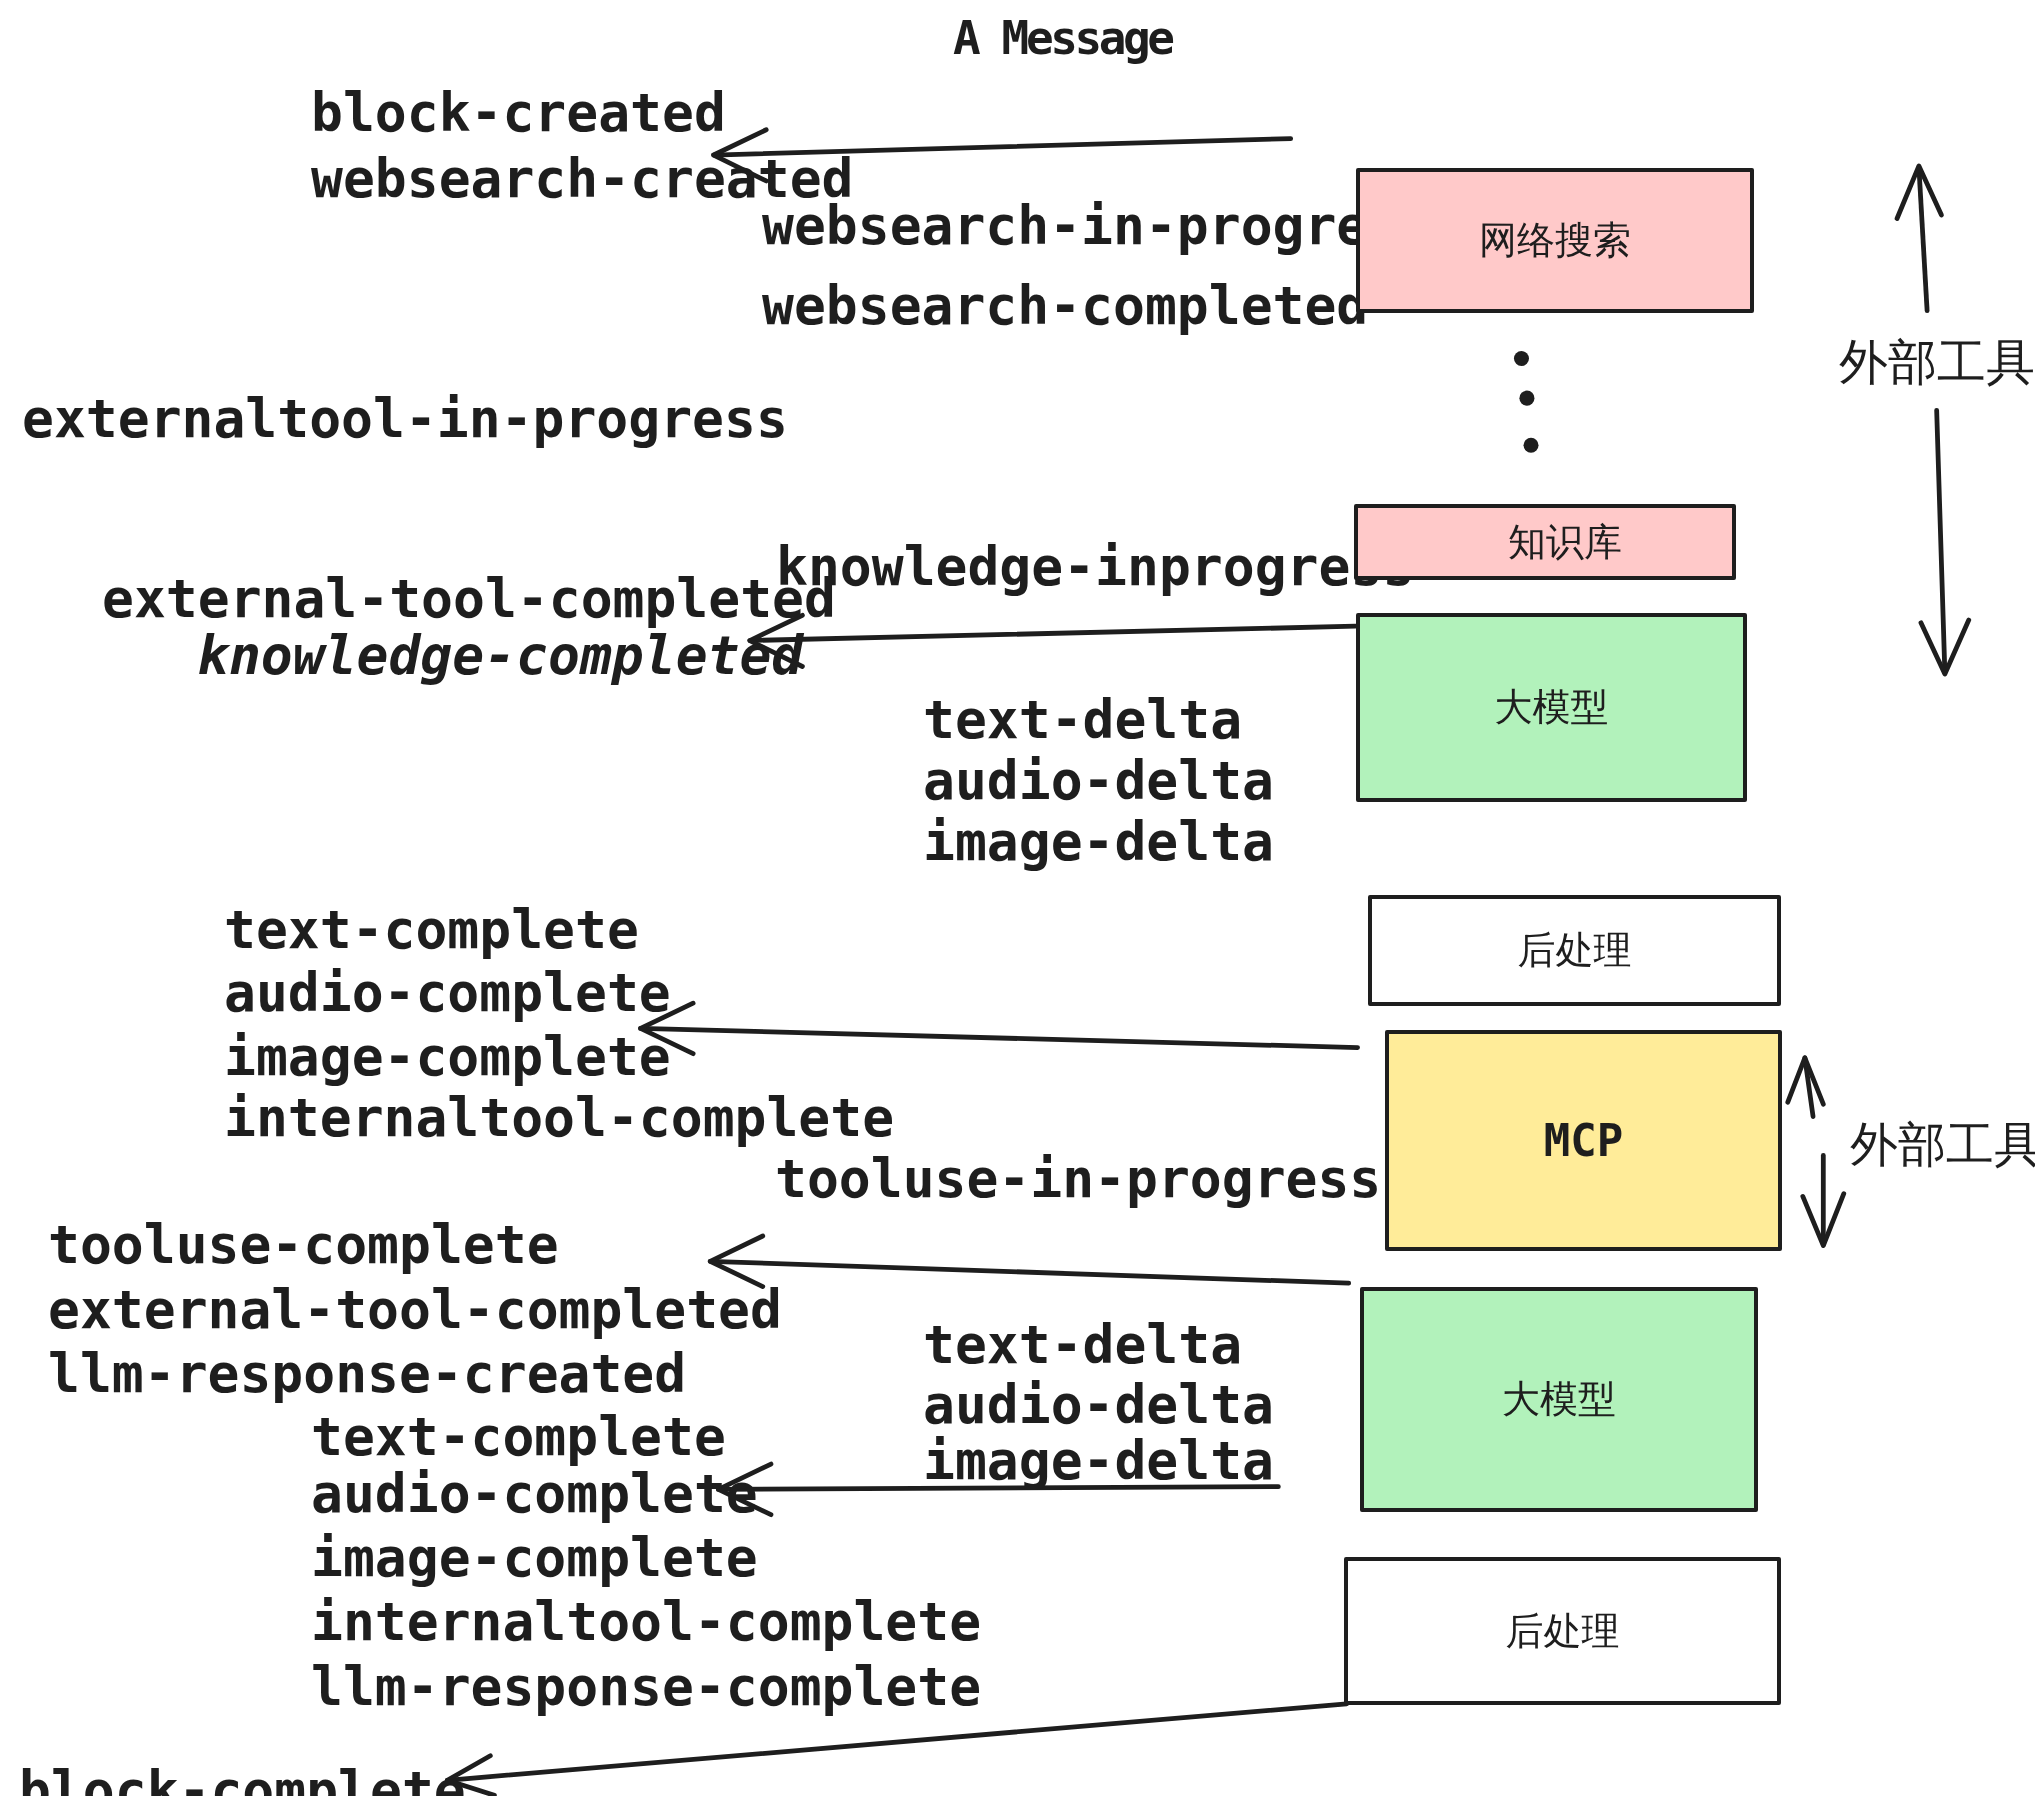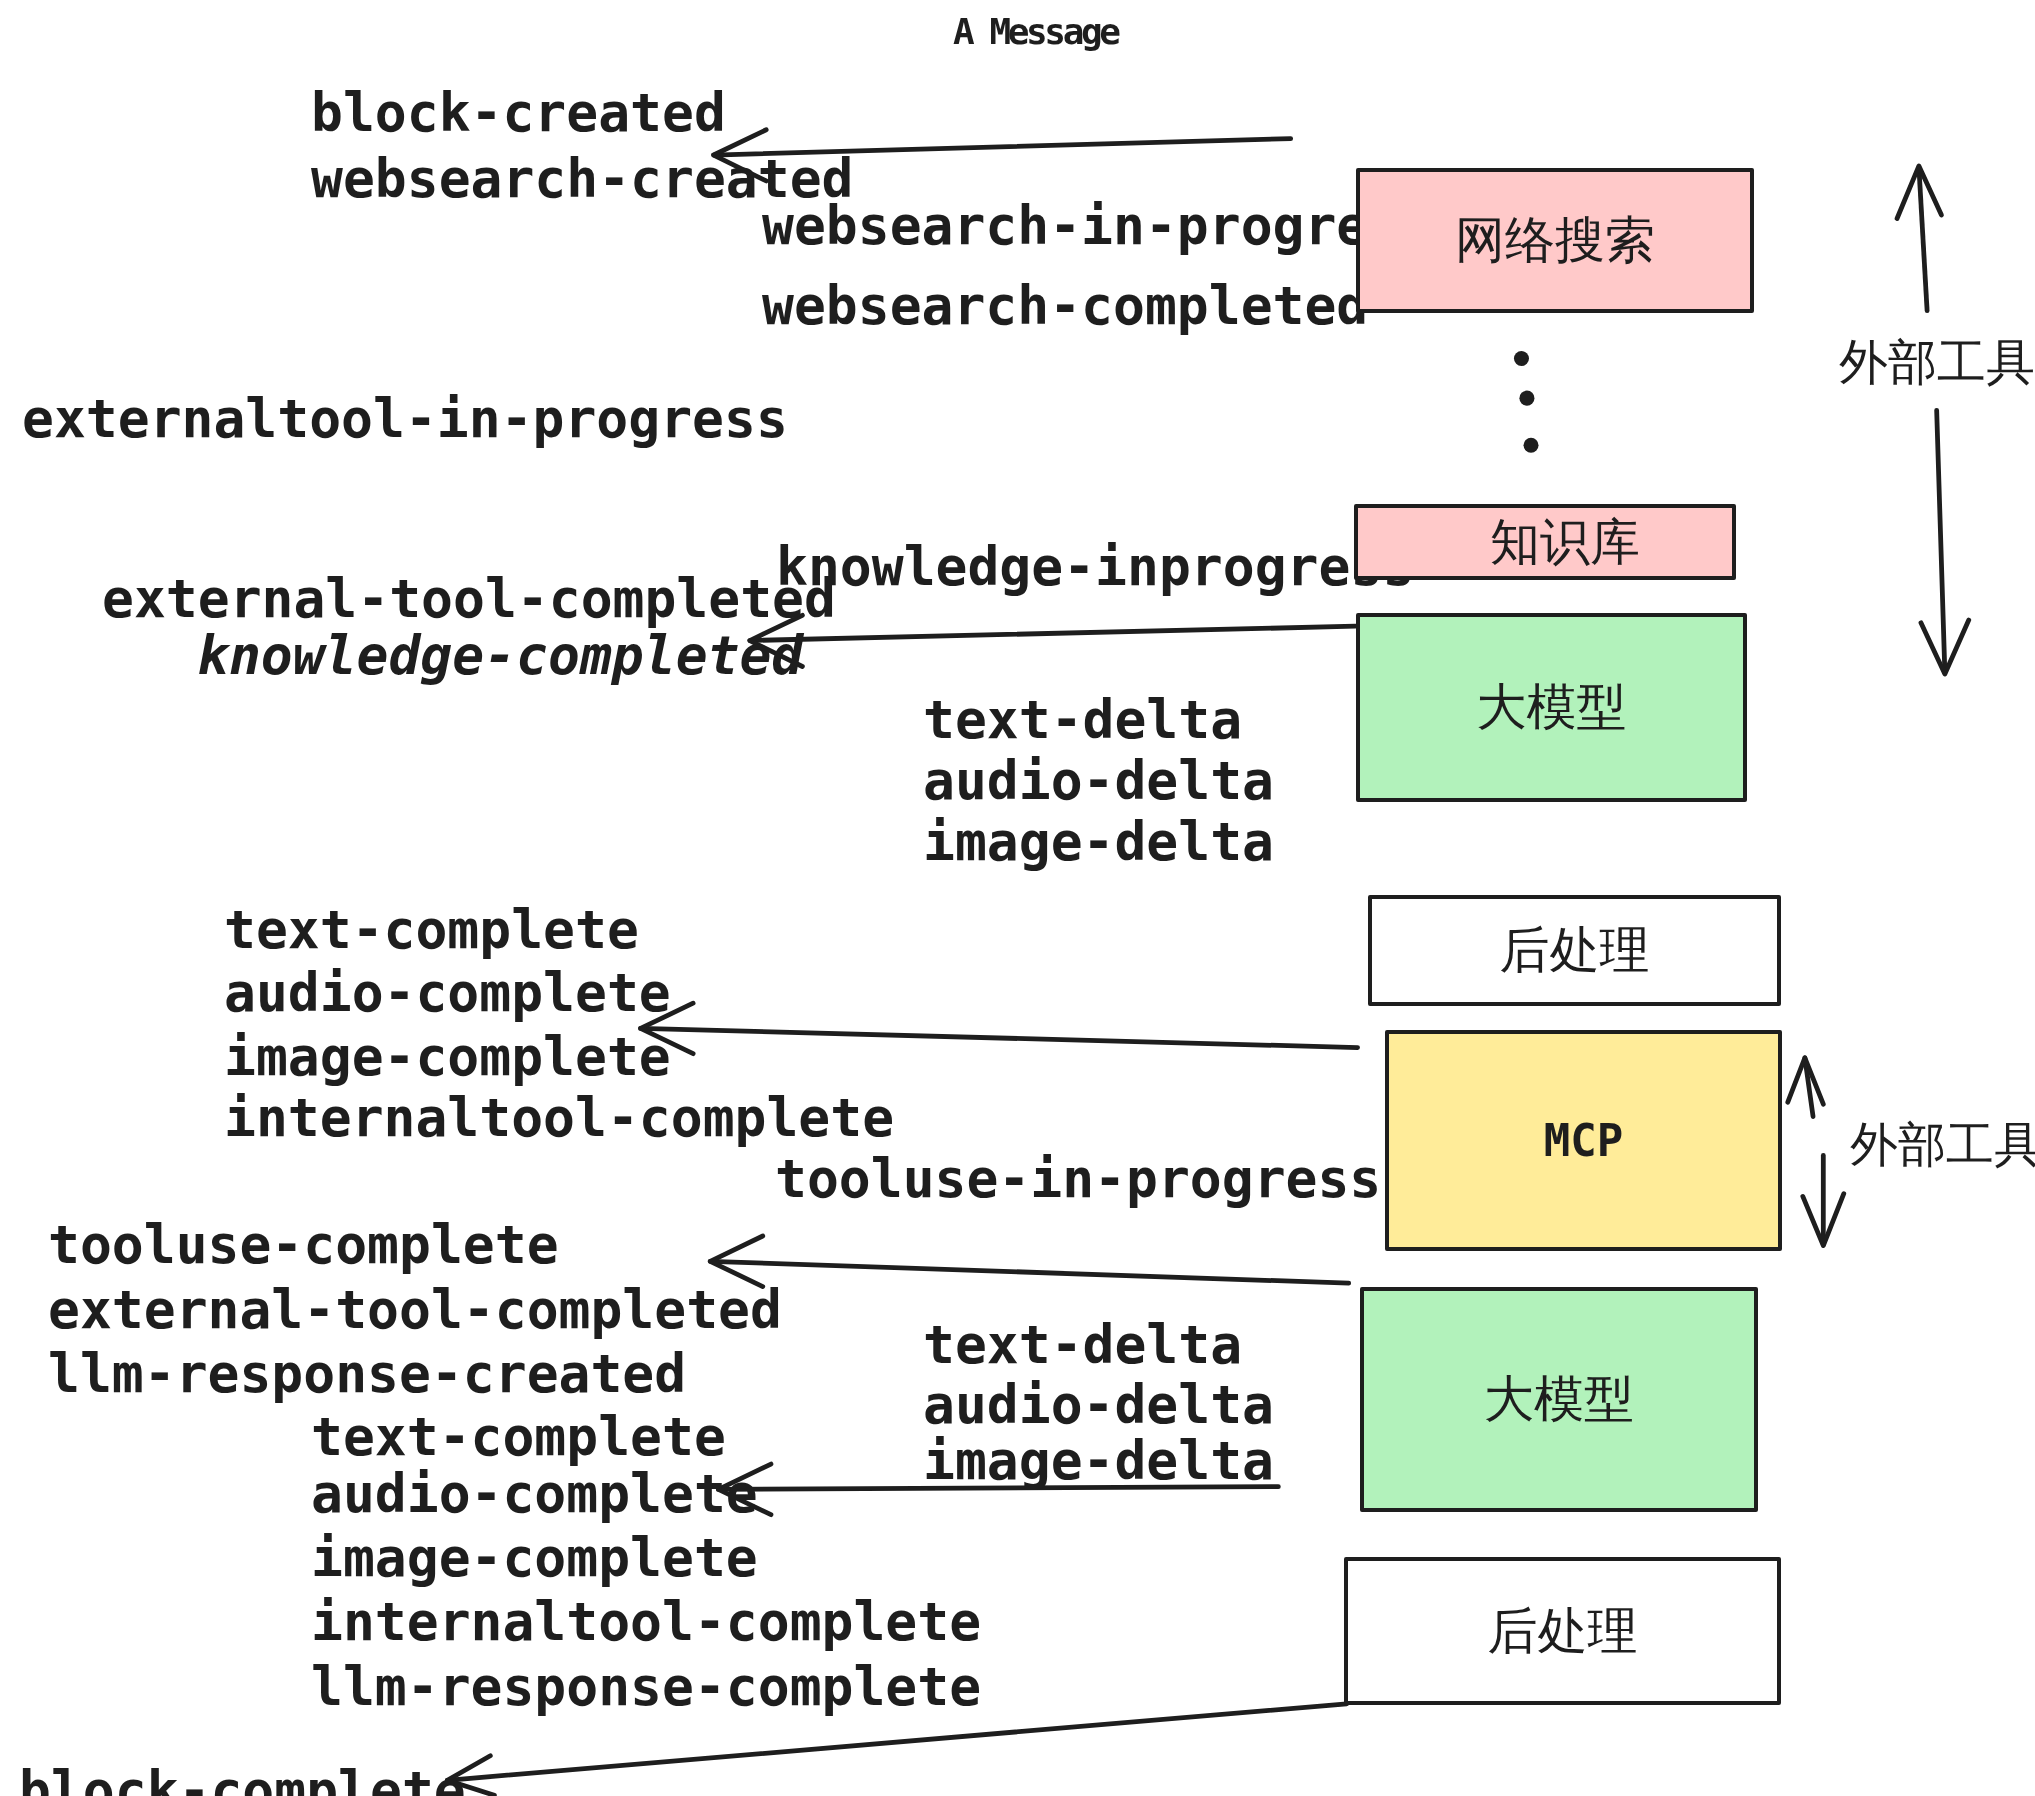--- a/index.html
+++ b/index.html
@@ -19,36 +19,36 @@
     font-weight: 600;
     line-height: 1;
     color: #1e1e1e;
     white-space: nowrap;
     z-index: 2;
   }
   .title {
     position: absolute;
     left: 953px; top: 11px;
     font-family: "DejaVu Sans Mono", monospace;
-    font-size: 36px; font-weight: 600; letter-spacing: -3.4px;
+    font-size: 46px; font-weight: 600; letter-spacing: -3.4px;
     color: #1e1e1e; white-space: nowrap; z-index: 2;
   }
 
   .box {
     position: absolute;
     border: 4.1px solid #1e1e1e;
     border-radius: 2px;
     display: flex; align-items: center; justify-content: center;
     box-sizing: border-box;
     z-index: 2;
     background: #ffffff;
   }
   .box .lbl {
     font-family: "DejaVu Sans", sans-serif;
-    font-size: 50px; font-weight: 500;
+    font-size: 38px; font-weight: 500;
     color: #1e1e1e; white-space: nowrap;
   }
   .box .lbl.mono { font-family: "DejaVu Sans Mono", monospace; font-size: 44px; font-weight: 700; }
 
   .box-websearch { left: 1356px; top: 168px;  width: 398px; height: 145px; }
   .box-knowledge { left: 1354px; top: 504px;  width: 382px; height: 76px; padding-left: 40px; }
   .box-llm1      { left: 1356px; top: 613px;  width: 391px; height: 189px; }
   .box-post1     { left: 1368px; top: 895px; width: 413px; height: 111px; }
   .box-mcp       { left: 1356px; top: 1030px; width: 397px; height: 221px; }
   .box-llm2      { left: 1360px; top: 1287px; width: 398px; height: 225px; }

